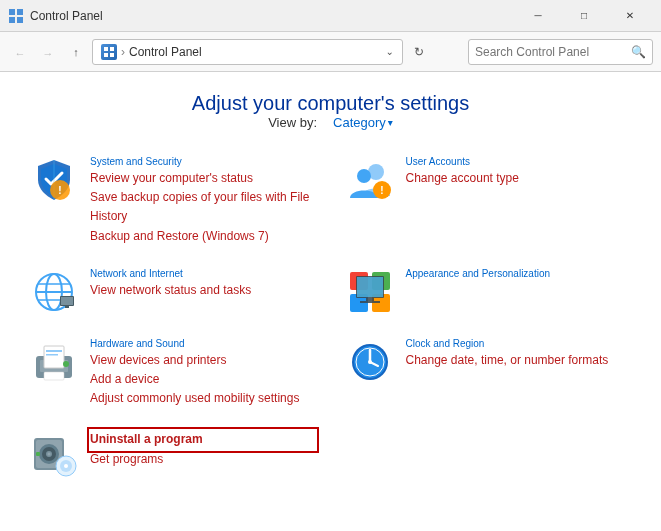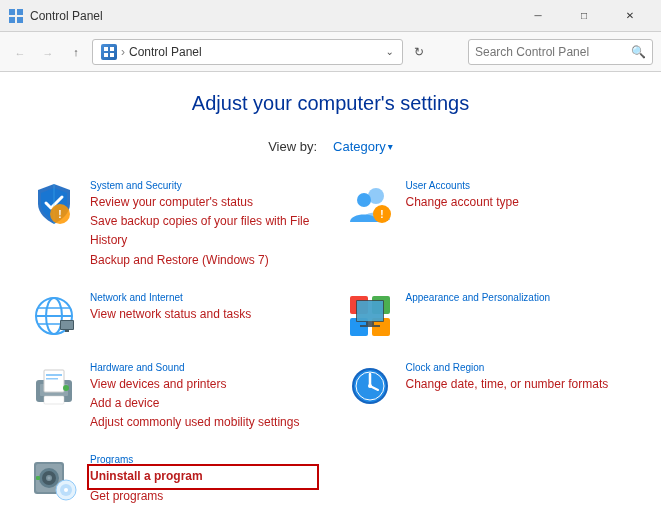--- a/index.html
+++ b/index.html
@@ -138,21 +138,20 @@
       font-size: 20px;
       font-weight: 300;
       color: #003399;
     }
     .viewby {
       display: flex;
       align-items: flex-start;
       gap: 16px;
       font-size: 13px;
       color: #333;
-      margin-top: 24px;
     }
     .viewby-label { color: #333; }
     .viewby-value {
       color: #0066cc;
       cursor: pointer;
       display: flex; align-items: center; gap: 2px;
     }
     .viewby-arrow { font-size: 10px; }
 
     
@@ -401,21 +400,20 @@
           <circle cx="19" cy="24" r="3" fill="#78909C"></circle>
           <circle cx="19" cy="24" r="1.5" fill="#90A4AE"></circle>
           <rect x="6" y="22" width="4" height="4" rx="1" fill="#4CAF50"></rect>
 
           <ellipse cx="36" cy="36" rx="10" ry="10" fill="#E3F2FD" stroke="#90CAF9" stroke-width="1"></ellipse>
           <ellipse cx="36" cy="36" rx="6" ry="6" fill="#BBDEFB"></ellipse>
           <ellipse cx="36" cy="36" rx="2" ry="2" fill="#fff"></ellipse>
         </svg>
       </div>
       <div class="category-content">
-        <a class="category-title">Programs</a>
         <a class="category-link highlighted">Uninstall a program</a>
         <a class="category-link">Get programs</a>
       </div>
     </div>
 
 
   </div>
 </div>
 
 </body></html>

